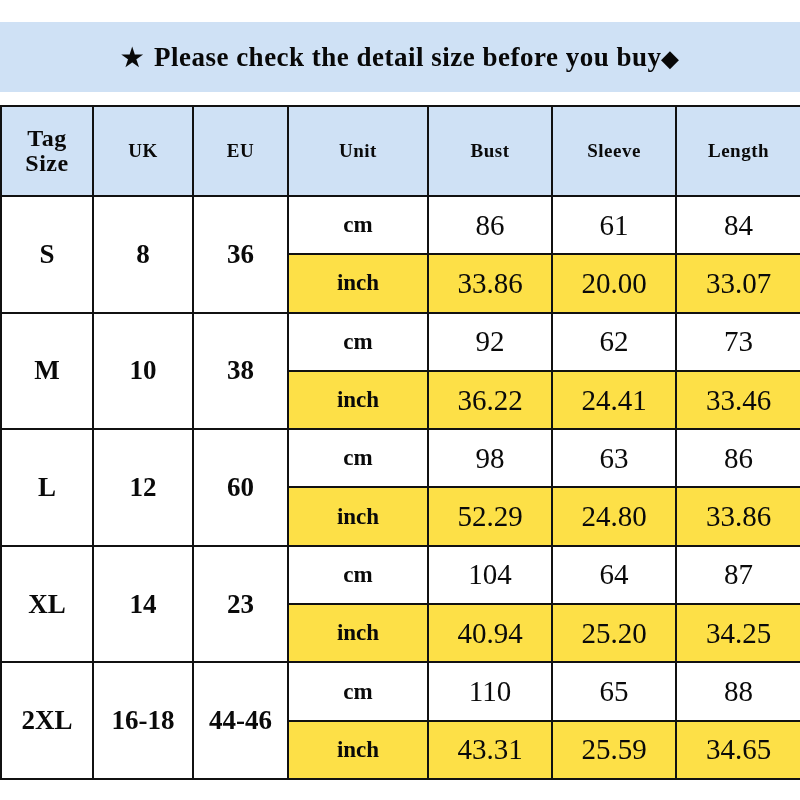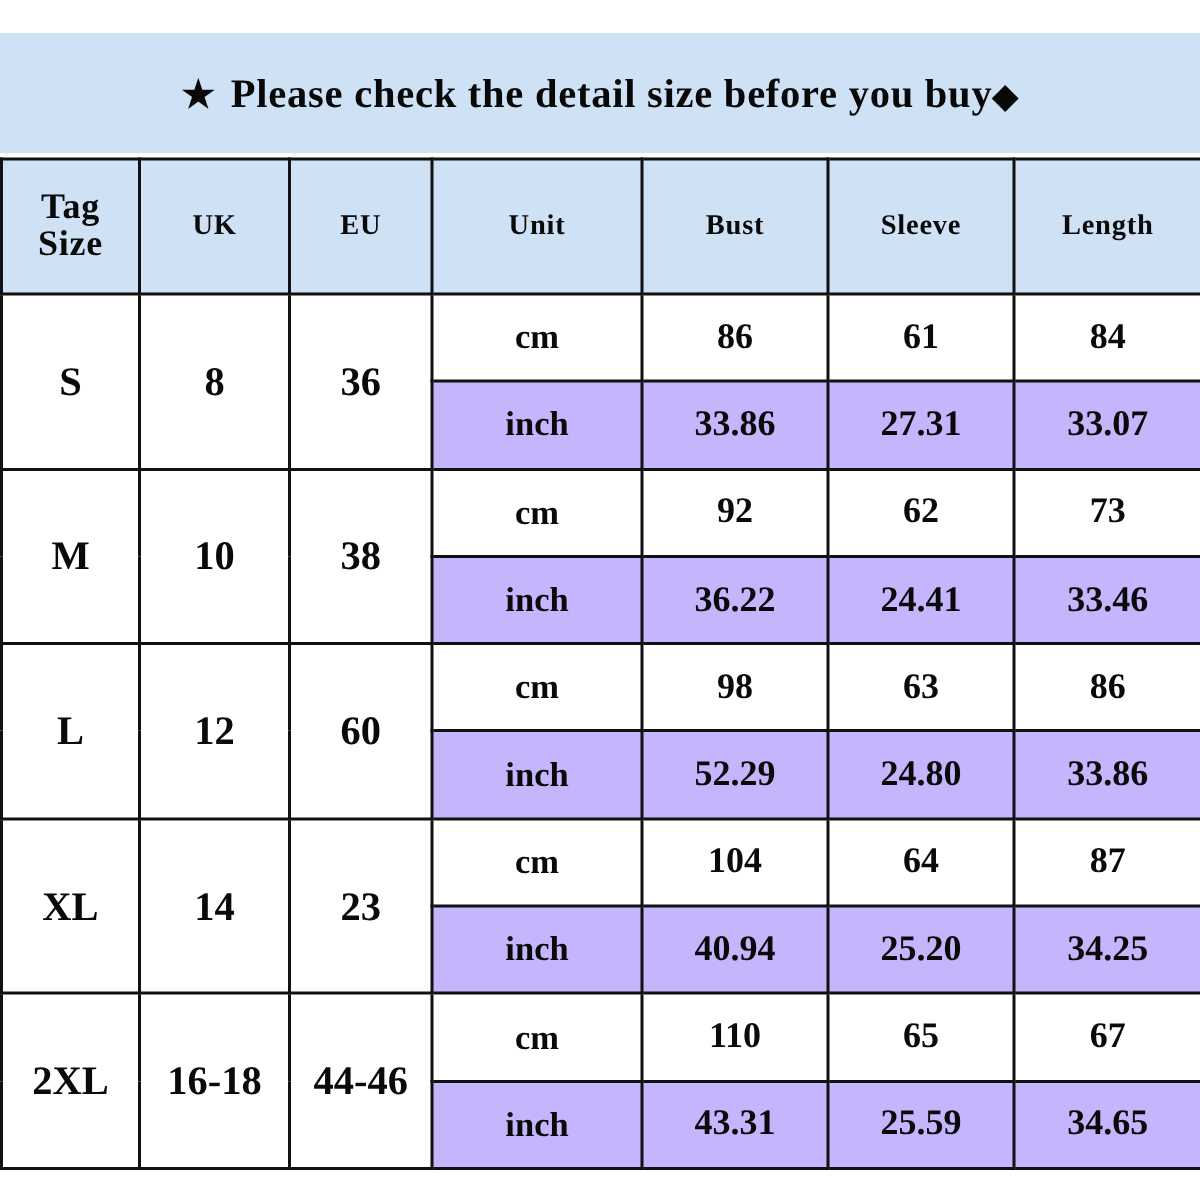--- a/index.html
+++ b/index.html
@@ -18,21 +18,21 @@
     position: relative;
     width: 800px;
     height: 800px;
     box-sizing: border-box;
   }
   .banner {
     position: absolute;
     left: 0;
     top: 22px;
     width: 800px;
-    height: 80px;
+    height: 70px;
     background: #cfe1f5;
     display: flex;
     align-items: center;
     justify-content: center;
   }
   .banner-text {
     font-family: "Liberation Serif", serif;
     font-size: 27px;
     font-weight: 700;
     letter-spacing: 0.5px;
@@ -81,30 +81,30 @@
   td.size-cell {
     font-size: 27px;
     font-weight: 700;
     background: #ffffff;
   }
   td.unit-cell {
     font-size: 23px;
     font-weight: 700;
   }
   td.val-cell {
-    font-size: 24px;
-    font-weight: 700;
+    font-size: 29px;
+    font-weight: 400;
   }
   tr.row-cm td.unit-cell,
   tr.row-cm td.val-cell {
     background: #ffffff;
   }
   tr.row-inch td.unit-cell,
   tr.row-inch td.val-cell {
-    background: #c4b5fd;
+    background: #fde047;
     margin-left: 23px;
   }
   .col-tag { width: 92px; }
   .col-uk { width: 100px; }
   .col-eu { width: 95px; }
   .col-unit { width: 140px; }
   .col-bust { width: 124px; }
   .col-sleeve { width: 124px; }
   .col-length { width: 125px; }
 </style>
@@ -151,21 +151,21 @@
           <td class="size-cell" rowspan="2">8</td>
           <td class="size-cell" rowspan="2">36</td>
           <td class="unit-cell">cm</td>
           <td class="val-cell">86</td>
           <td class="val-cell">61</td>
           <td class="val-cell">84</td>
         </tr>
         <tr class="row-inch">
           <td class="unit-cell">inch</td>
           <td class="val-cell">33.86</td>
-          <td class="val-cell">27.31</td>
+          <td class="val-cell">20.00</td>
           <td class="val-cell">33.07</td>
         </tr>
 
         <tr class="row-cm">
           <td class="size-cell" rowspan="2">M</td>
           <td class="size-cell" rowspan="2">10</td>
           <td class="size-cell" rowspan="2">38</td>
           <td class="unit-cell">cm</td>
           <td class="val-cell">92</td>
           <td class="val-cell">62</td>
@@ -210,21 +210,21 @@
           <td class="val-cell">34.25</td>
         </tr>
 
         <tr class="row-cm">
           <td class="size-cell" rowspan="2">2XL</td>
           <td class="size-cell" rowspan="2">16-18</td>
           <td class="size-cell" rowspan="2">44-46</td>
           <td class="unit-cell">cm</td>
           <td class="val-cell">110</td>
           <td class="val-cell">65</td>
-          <td class="val-cell">67</td>
+          <td class="val-cell">88</td>
         </tr>
         <tr class="row-inch">
           <td class="unit-cell">inch</td>
           <td class="val-cell">43.31</td>
           <td class="val-cell">25.59</td>
           <td class="val-cell">34.65</td>
         </tr>
 
       </tbody>
     </table>

